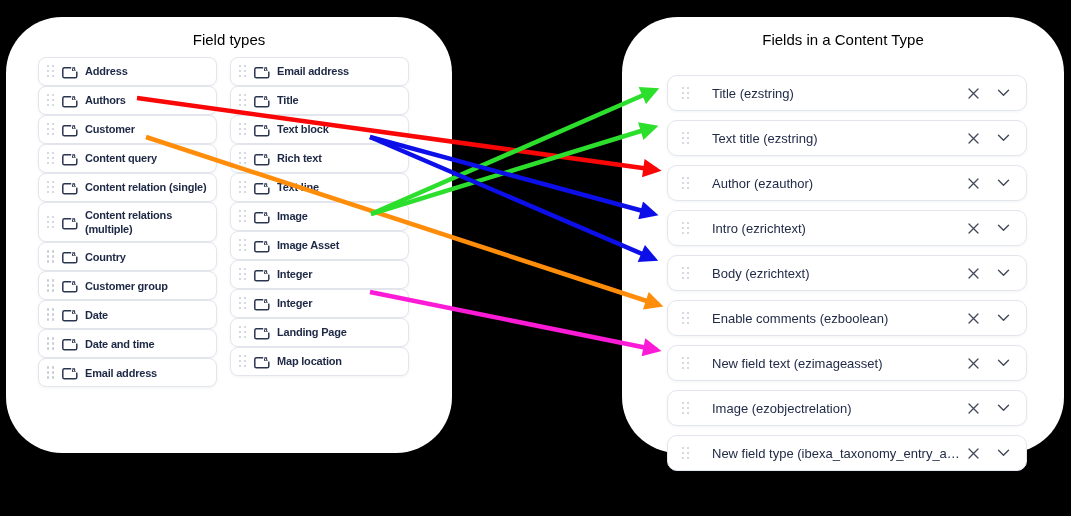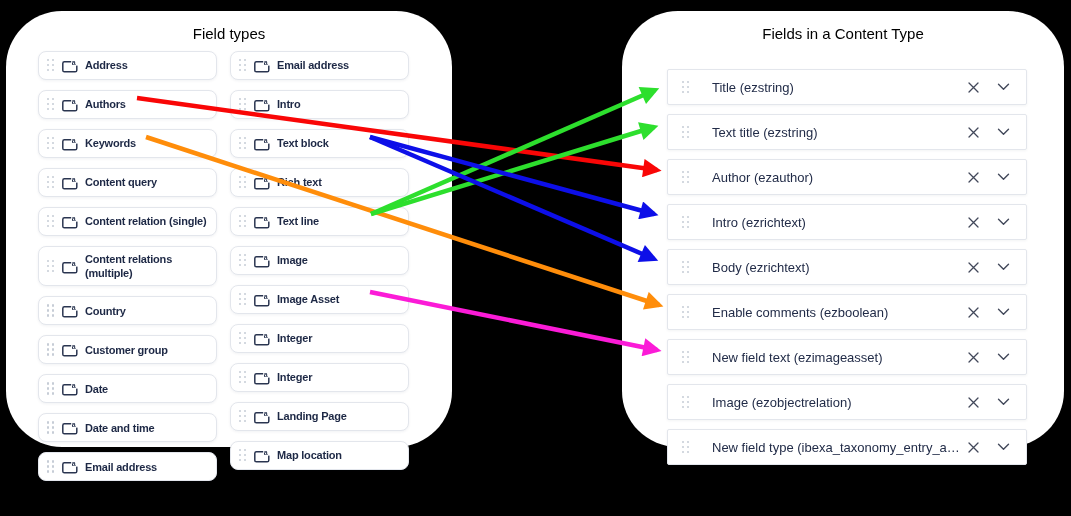--- a/index.html
+++ b/index.html
@@ -1,33 +1,33 @@
 <!DOCTYPE html>
 <html><head>
 <meta charset="utf-8">
 <style>
   html,body{margin:0;padding:0;background:#000;}
   .canvas{position:relative;width:1071px;height:516px;background:#000;border-radius:14px;
           overflow:hidden;font-family:"Liberation Sans",sans-serif;}
-  .panel{position:absolute;top:11px;height:436px;background:#fff;border-radius:56px;}
+  .panel{position:absolute;top:17px;height:436px;background:#fff;border-radius:56px;}
   .panel-left{left:6px;width:446px;}
   .panel-right{left:622px;width:442px;}
   .panel-title{margin:0;padding-top:14px;height:18px;text-align:center;
                font-size:15px;font-weight:400;color:#000;}
   
   .cols{display:flex;gap:13px;padding:8px 0 0 32px;}
-  .col{display:flex;flex-direction:column;gap:10px;width:179px;}
+  .col{display:flex;flex-direction:column;gap:0;width:179px;}
   .ft-card{box-sizing:border-box;min-height:29px;display:flex;align-items:center;gap:7px;
            padding:5px 4px 5px 8px;background:#fff;border:1px solid #e3e6ec;border-radius:8px;
            box-shadow:0 1px 3px rgba(24,34,64,.06);}
   .ft-label{font-size:11px;font-weight:700;letter-spacing:-.2px;color:#1d2845;line-height:1.28;}
   
   .fields{display:flex;flex-direction:column;gap:9px;padding:26px 0 0 45px;}
   .fld-card{box-sizing:border-box;width:360px;height:36px;display:flex;align-items:center;
-            padding:0 12px 0 14px;background:#fff;border:1px solid #e3e6ec;border-radius:2px;
+            padding:0 12px 0 14px;background:#fff;border:1px solid #e3e6ec;border-radius:10px;
             box-shadow:0 1px 3px rgba(24,34,64,.05);}
   .fld-card .handle{margin-right:22px;}
   .fld-label{flex:1;min-width:0;overflow:hidden;text-overflow:ellipsis;white-space:nowrap;
              font-size:13px;font-weight:400;color:#222c48;}
   .ctl{display:flex;align-items:center;justify-content:center;width:22px;height:22px;flex:none;
        cursor:pointer;}
   .ctl + .ctl{margin-left:8px;}
   .handle{flex:none;display:grid;grid-template-columns:repeat(2,3px);grid-auto-rows:3px;
           gap:2px 2px;width:8px;cursor:grab;}
   .handle i{width:2.4px;height:2.4px;border-radius:50%;background:#c6ccd6;}
@@ -90,21 +90,21 @@
               <i></i>
               <i></i>
     </span>
     <span class="ft-icon">
       <svg width="16" height="13" viewBox="0 0 16 13">
         <rect x="0.8" y="1.8" width="14" height="10" rx="1.6" fill="none" stroke="#2a3550" stroke-width="1.5"></rect>
         <rect x="9.2" y="0" width="6.8" height="5.6" fill="#fff"></rect>
         <text x="9.8" y="5.4" font-size="7" font-weight="bold" fill="#2a3550">a</text>
       </svg>
     </span>
-    <span class="ft-label">Keywords</span>
+    <span class="ft-label">Customer</span>
   </div>
 
   <div class="ft-card">
     <span class="handle">
       <i></i>
               <i></i>
               <i></i>
               <i></i>
               <i></i>
               <i></i>
@@ -281,21 +281,21 @@
               <i></i>
               <i></i>
     </span>
     <span class="ft-icon">
       <svg width="16" height="13" viewBox="0 0 16 13">
         <rect x="0.8" y="1.8" width="14" height="10" rx="1.6" fill="none" stroke="#2a3550" stroke-width="1.5"></rect>
         <rect x="9.2" y="0" width="6.8" height="5.6" fill="#fff"></rect>
         <text x="9.8" y="5.4" font-size="7" font-weight="bold" fill="#2a3550">a</text>
       </svg>
     </span>
-    <span class="ft-label">Intro</span>
+    <span class="ft-label">Title</span>
   </div>
 
   <div class="ft-card">
     <span class="handle">
       <i></i>
               <i></i>
               <i></i>
               <i></i>
               <i></i>
               <i></i>

